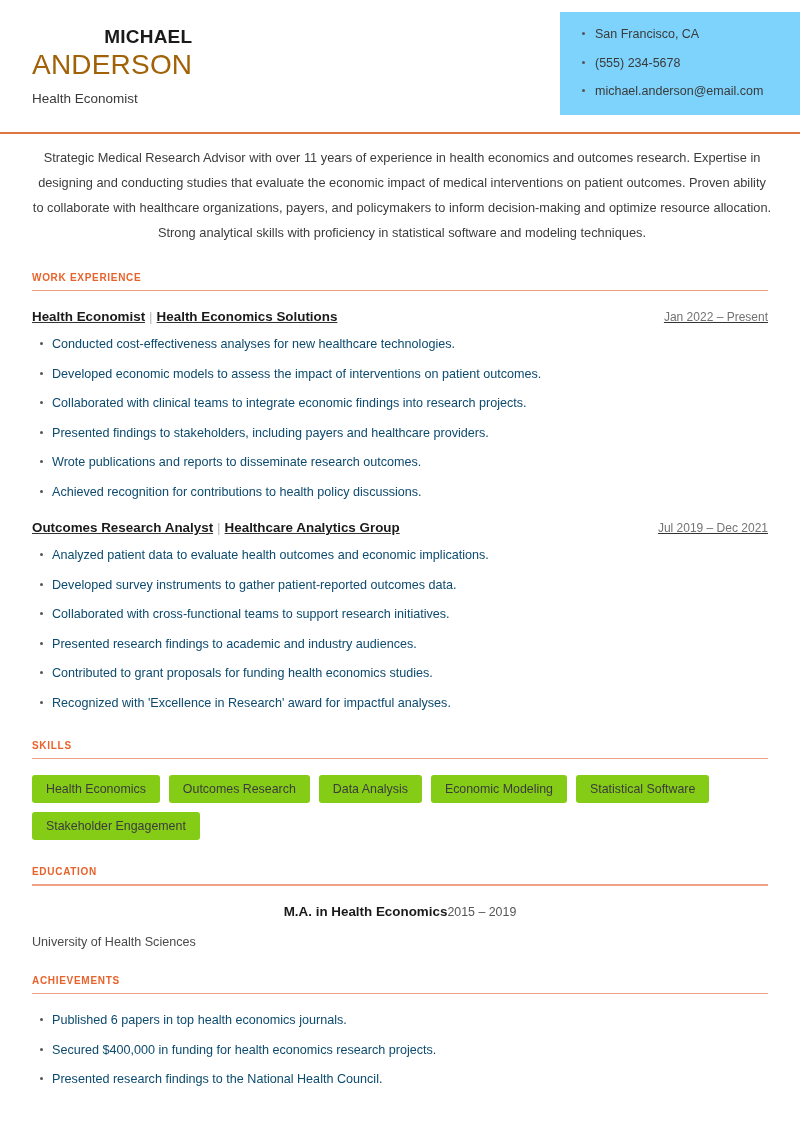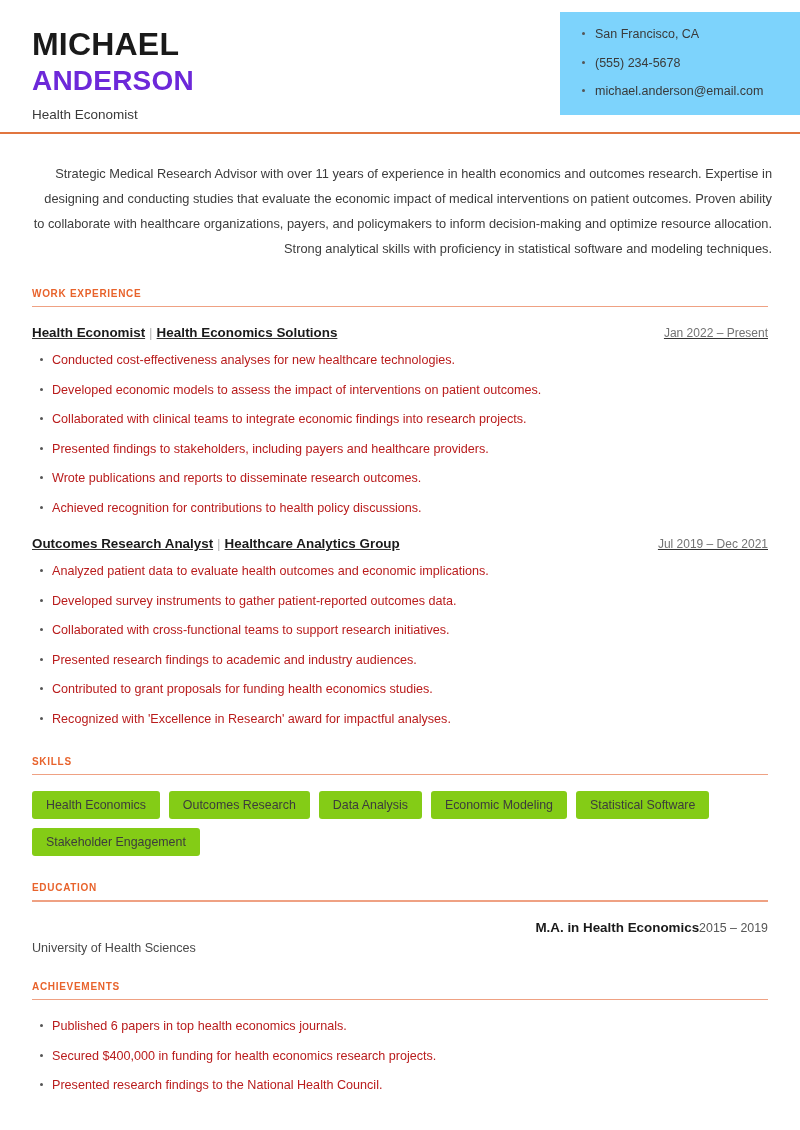--- a/index.html
+++ b/index.html
@@ -24,32 +24,33 @@
     padding: 0;
   }
 
   .header-identity {
     position: absolute;
     left: 32px;
     top: 26px;
   }
 
   .name-first {
-    font-size: 32px;
+    font-size: 19px;
     font-weight: bold;
     letter-spacing: 0.2px;
     color: #1a1a1a;
     line-height: 1.18;
+    text-align: right;
   }
 
   .name-last {
     font-size: 28px;
-    font-weight: bold;
+    font-weight: normal;
     letter-spacing: 0.2px;
-    color: #6d28d9;
+    color: #a16207;
     line-height: 1.18;
   }
 
   .job-title {
     margin-top: 10px;
     font-size: 13.5px;
     color: #3a3a3a;
     font-weight: normal;
   }
 
@@ -97,26 +98,26 @@
     background: #E1753F;
   }
 
   
   .content {
     padding: 0 32px;
   }
 
   
   .summary {
-    margin-top: 29px;
+    margin-top: 13px;
     font-size: 12.8px;
     line-height: 1.95;
     color: #3c3c3c;
     width: 740px;
-    text-align: right;
+    text-align: center;
   }
 
   
   .section { margin-top: 26px; }
 
   .section-heading {
     font-size: 10px;
     font-weight: bold;
     letter-spacing: 0.7px;
     color: #E8632C;
@@ -159,21 +160,21 @@
     white-space: nowrap;
   }
 
   .bullets {
     list-style: none;
     margin-top: 11px;
   }
 
   .bullets li {
     font-size: 12.6px;
-    color: #b91c1c;
+    color: #0c4a6e;
     line-height: 1.55;
     margin-bottom: 10px;
     position: relative;
     padding-left: 20px;
   }
 
   .bullets li:last-child { margin-bottom: 0; }
 
   .bullets li::before {
     content: "";
@@ -203,38 +204,38 @@
     border-radius: 3px;
     white-space: nowrap;
   }
 
   
   .edu-entry { margin-top: 18px; }
 
   .edu-head {
     display: flex;
     align-items: baseline;
-    justify-content: flex-end;
+    justify-content: center;
     width: 736px;
   }
 
   .edu-degree {
     font-size: 13.4px;
     font-weight: bold;
     color: #1a1a1a;
   }
 
   .edu-dates {
     font-size: 12.4px;
     color: #555555;
     white-space: nowrap;
   }
 
   .edu-school {
-    margin-top: 6px;
+    margin-top: 16px;
     font-size: 12.6px;
     color: #4a4a4a;
   }
 
   .achv-list { margin-top: 17px; }
 </style>
 </head>
 <body>
 
 <div class="header">

